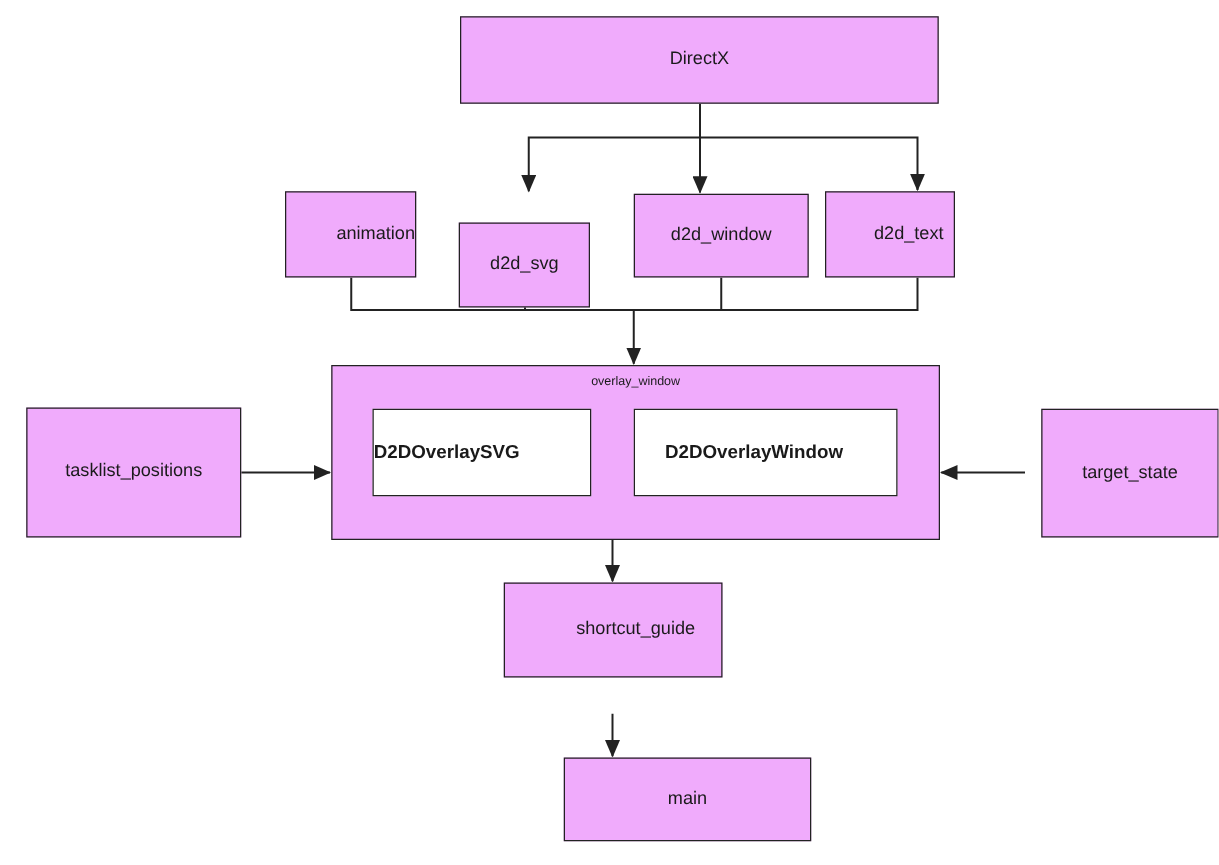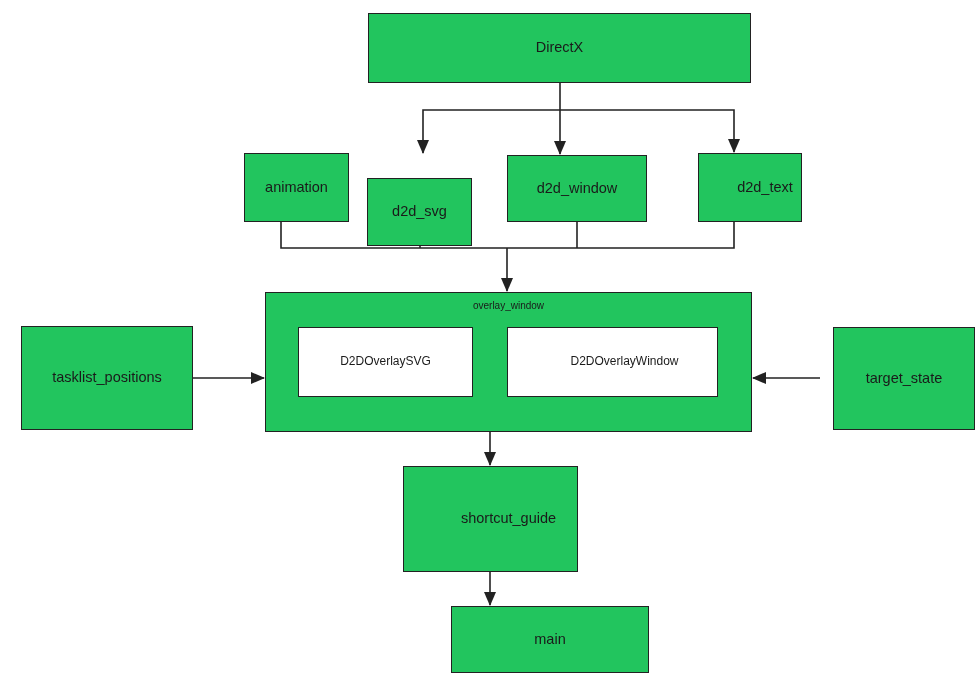--- a/index.html
+++ b/index.html
@@ -14,21 +14,21 @@
   }
   .edges {
     position: absolute;
     left: 0; top: 0;
     width: 975px; height: 692px;
   }
   .node {
     position: absolute;
     box-sizing: border-box;
     border: 1.5px solid #222222;
-    background: #22c55e;
+    background: #f0abfc;
     display: flex;
     align-items: center;
     justify-content: center;
     font-size: 14.5px;
     line-height: 1.1;
     text-align: center;
   }
   .group-label {
     position: absolute;
     left: 0; right: 0;
@@ -36,23 +36,23 @@
     text-align: center;
     font-size: 10px;
   }
   .inner-node {
     position: absolute;
     box-sizing: border-box;
     border: 1.5px solid #222222;
     background: #ffffff;
     display: flex;
     align-items: center;
-    justify-content: center;
-    font-size: 12px;
+    font-size: 15px;
     text-align: center;
+    font-weight: bold;
   }
 </style>
 </head>
 <body>
 
 <div class="canvas">
 
   <svg class="edges" viewBox="0 0 975 692" xmlns="http://www.w3.org/2000/svg">
     <defs>
       <marker id="arrow" markerUnits="userSpaceOnUse" markerWidth="14" markerHeight="12" refX="13" refY="6" orient="auto">
@@ -73,33 +73,33 @@
     <line x1="820" y1="378" x2="753" y2="378" stroke="#222222" stroke-width="1.6" marker-end="url(#arrow)"></line>
 
     <line x1="490" y1="431" x2="490" y2="465" stroke="#222222" stroke-width="1.6" marker-end="url(#arrow)"></line>
     <line x1="490" y1="571" x2="490" y2="605" stroke="#222222" stroke-width="1.6" marker-end="url(#arrow)"></line>
   </svg>
 
   <div class="node" style="left:368px; top:13px; width:383px; height:70px;">
     <span>DirectX</span>
   </div>
 
-  <div class="node" style="left:244px; top:153px; width:105px; height:69px;">
+  <div class="node" style="left:228px; top:153px; width:105px; height:69px;justify-content:flex-end;">
     <span>animation</span>
   </div>
 
   <div class="node" style="left:367px; top:154px; width:105px; height:68px;margin-top:24px;">
     <span>d2d_svg</span>
   </div>
 
   <div class="node" style="left:507px; top:155px; width:140px; height:67px;">
     <span>d2d_window</span>
   </div>
 
-  <div class="node" style="left:698px; top:153px; width:104px; height:69px;padding-left:30px;">
+  <div class="node" style="left:660px; top:153px; width:104px; height:69px;padding-left:30px;">
     <span>d2d_text</span>
   </div>
 
   <div class="node" style="left:265px; top:292px; width:487px; height:140px; display:block;">
     <div class="group-label">overlay_window</div>
     <div class="inner-node" style="left:32px; top:34px; width:175px; height:70px;">
       <span>D2DOverlaySVG</span>
     </div>
     <div class="inner-node" style="left:241px; top:34px; width:211px; height:70px;padding-left:24px;">
       <span>D2DOverlayWindow</span>
@@ -107,21 +107,21 @@
   </div>
 
   <div class="node" style="left:21px; top:326px; width:172px; height:104px;">
     <span>tasklist_positions</span>
   </div>
 
   <div class="node" style="left:820px; top:327px; width:142px; height:103px;margin-left:13px;">
     <span>target_state</span>
   </div>
 
-  <div class="node" style="left:403px; top:466px; width:175px; height:106px;padding-left:36px;">
+  <div class="node" style="left:403px; top:466px; width:175px; height:76px;padding-left:36px;">
     <span>shortcut_guide</span>
   </div>
 
   <div class="node" style="left:403px; top:606px; width:198px; height:67px;margin-left:48px;">
     <span>main</span>
   </div>
 
 </div>
 
 </body></html>

